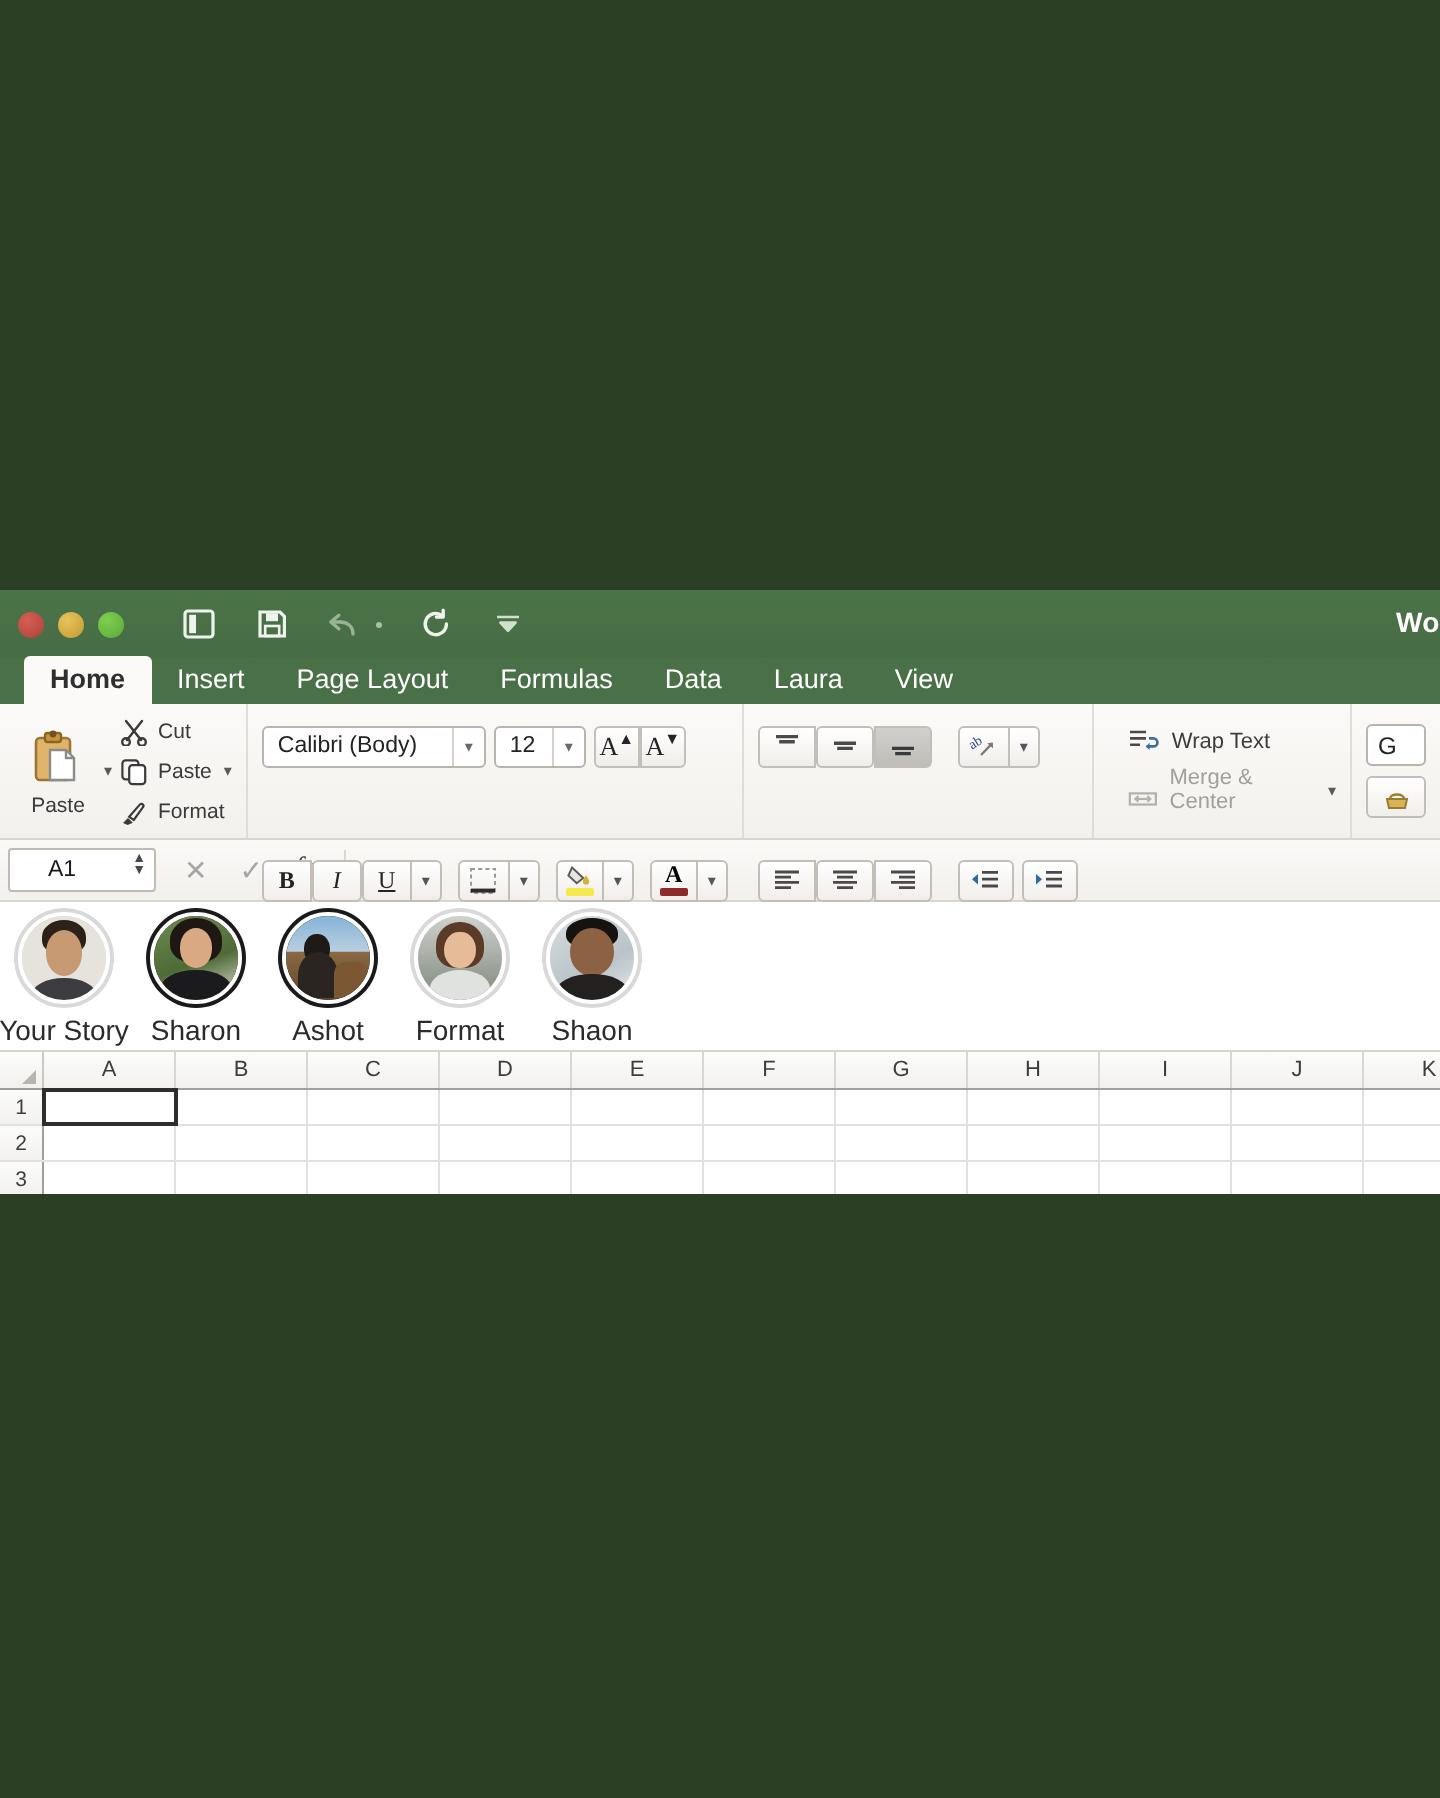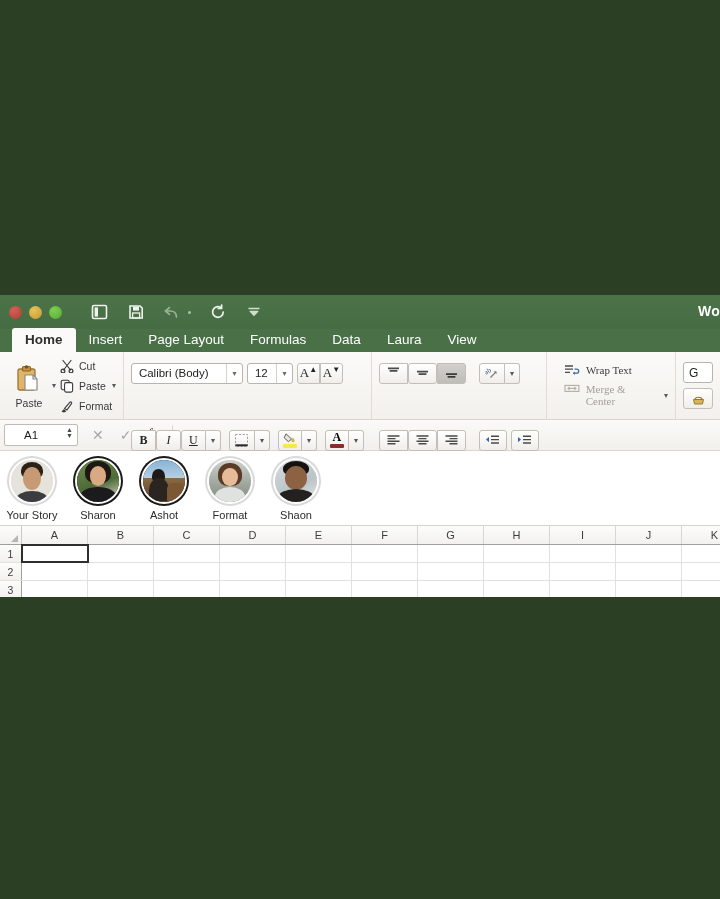--- a/index.html
+++ b/index.html
@@ -221,21 +221,21 @@
     display: flex; flex-direction: column; align-items: center; justify-content: center;
     gap: 1px;
   }
   .color-bar { width: 14px; height: 4px; border-radius: 1px; }
 
   
   .align-col { display: flex; flex-direction: column; justify-content: center; gap: 4px; height: 100%; }
 
   
   .wrap-col { display: flex; flex-direction: column; justify-content: center; gap: 6px; height: 100%; padding-left: 10px; }
-  .wrap-item { display: flex; align-items: flex-start; gap: 6px; font-size: 11px; color: #3c3c3c; font-family: Liberation Serif, serif; }
+  .wrap-item { display: flex; align-items: flex-end; gap: 6px; font-size: 11px; color: #3c3c3c; }
   .wrap-item.dim { color: #a3a099; }
 
   
   .num-col { display: flex; flex-direction: column; justify-content: center; gap: 5px; height: 100%; }
   .num-combo {
     width: 30px; height: 21px; background: #fff;
     border: 1px solid #b9b5ae; border-radius: 3px;
     display: flex; align-items: center; padding-left: 5px;
     font-size: 12px; color: #222;
   }
@@ -294,21 +294,21 @@
   .ring-unseen { background: #1a1a1a; }
   .ring-seen   { background: #d9d9d9; }
   .ring-inner {
     width: 100%; height: 100%;
     border-radius: 50%;
     border: 2px solid #ffffff;
     overflow: hidden;
     position: relative;
   }
   .av { width: 100%; height: 100%; position: relative; overflow: hidden; }
-  .story-name { font-size: 11px; color: #2b2b2b; white-space: nowrap; }
+  .story-name { font-size: 14px; color: #2b2b2b; white-space: nowrap; }
 
   
   .av-face { position: absolute; border-radius: 50%; }
   .av-hair { position: absolute; border-radius: 50% 50% 40% 40%; }
   .av-body { position: absolute; border-radius: 50% 50% 0 0; }
 
   
   #sheet { background: #ffffff; }
   .col-headers {
     display: flex;

